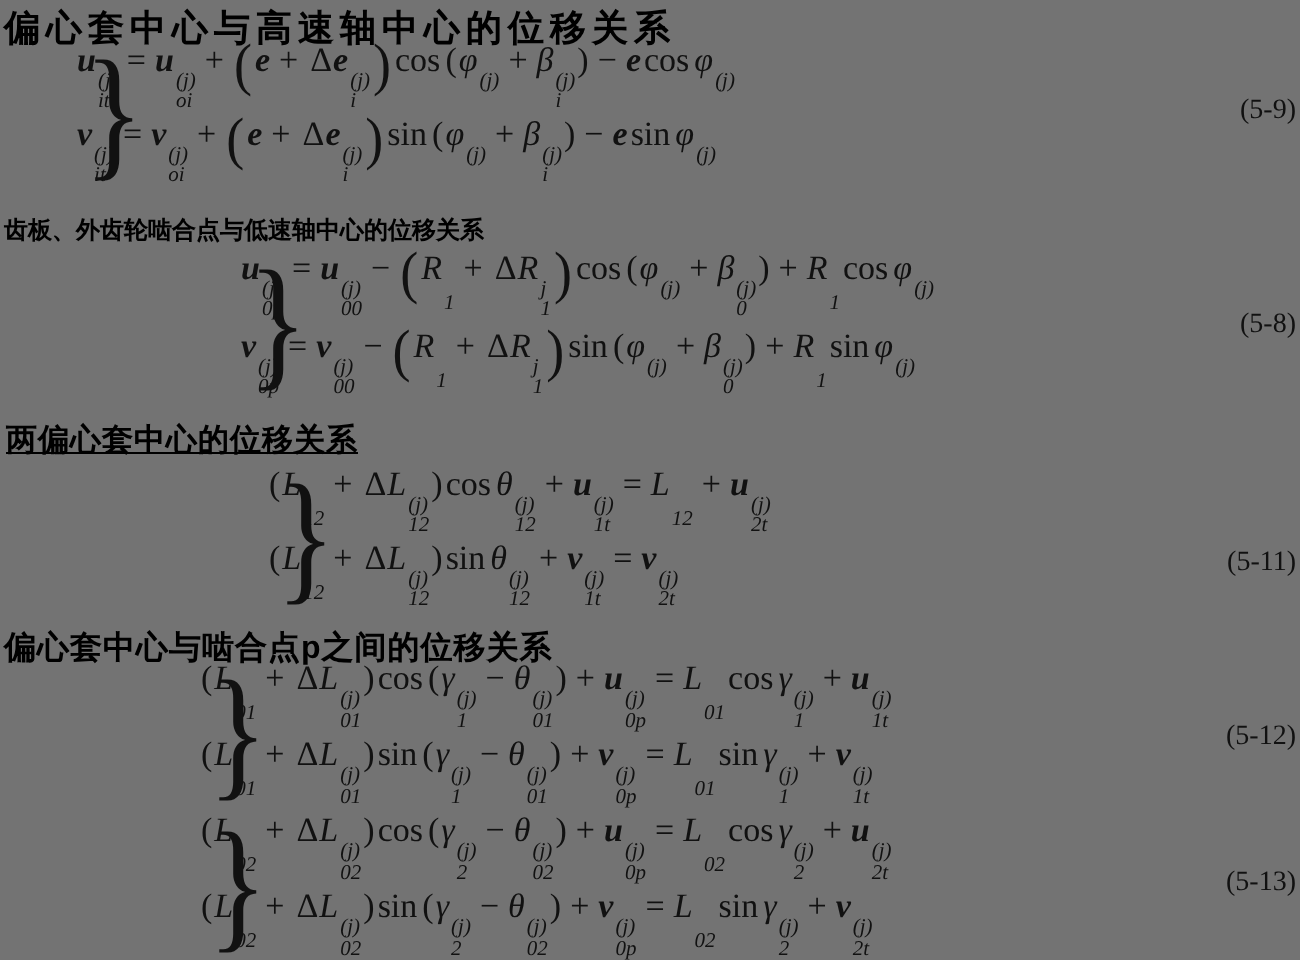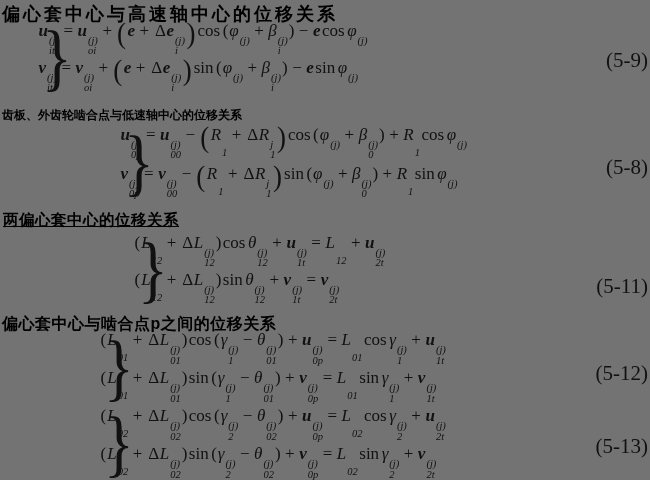--- a/index.html
+++ b/index.html
@@ -16,21 +16,21 @@
   .eq{position:absolute;display:flex;align-items:stretch;}
   .lines{display:flex;flex-direction:column;}
   .line{position:relative;white-space:nowrap;}
   .lc{position:absolute;left:0;top:50%;transform:translateY(-50%);white-space:nowrap;font-size:17px;}
   .brace{display:flex;align-items:center;margin-left:4px;}
   .brace span{
     display:inline-block;font-size:62px;line-height:1;font-weight:400;
     transform:scaleY(1.18);font-family:"Liberation Serif",serif;
   }
   .eqlabel{
-    position:absolute;width:64px;text-align:right;font-size:21px;
+    position:absolute;width:64px;text-align:right;font-size:14px;
     font-family:"Liberation Serif",serif;color:#111;
   }
   .tok{white-space:nowrap;}
   .tok .b{letter-spacing:0;}
   .v{font-style:italic;margin:0 0.5px;}
   .hv{font-style:italic;margin:0 0.5px;}
   .hv .b{font-weight:700;}
   .op{font-style:normal;margin:0 4px;}
   .fn{font-style:normal;margin:0 2px 0 1px;}
   .pn{font-style:normal;margin:0 0.5px;}

